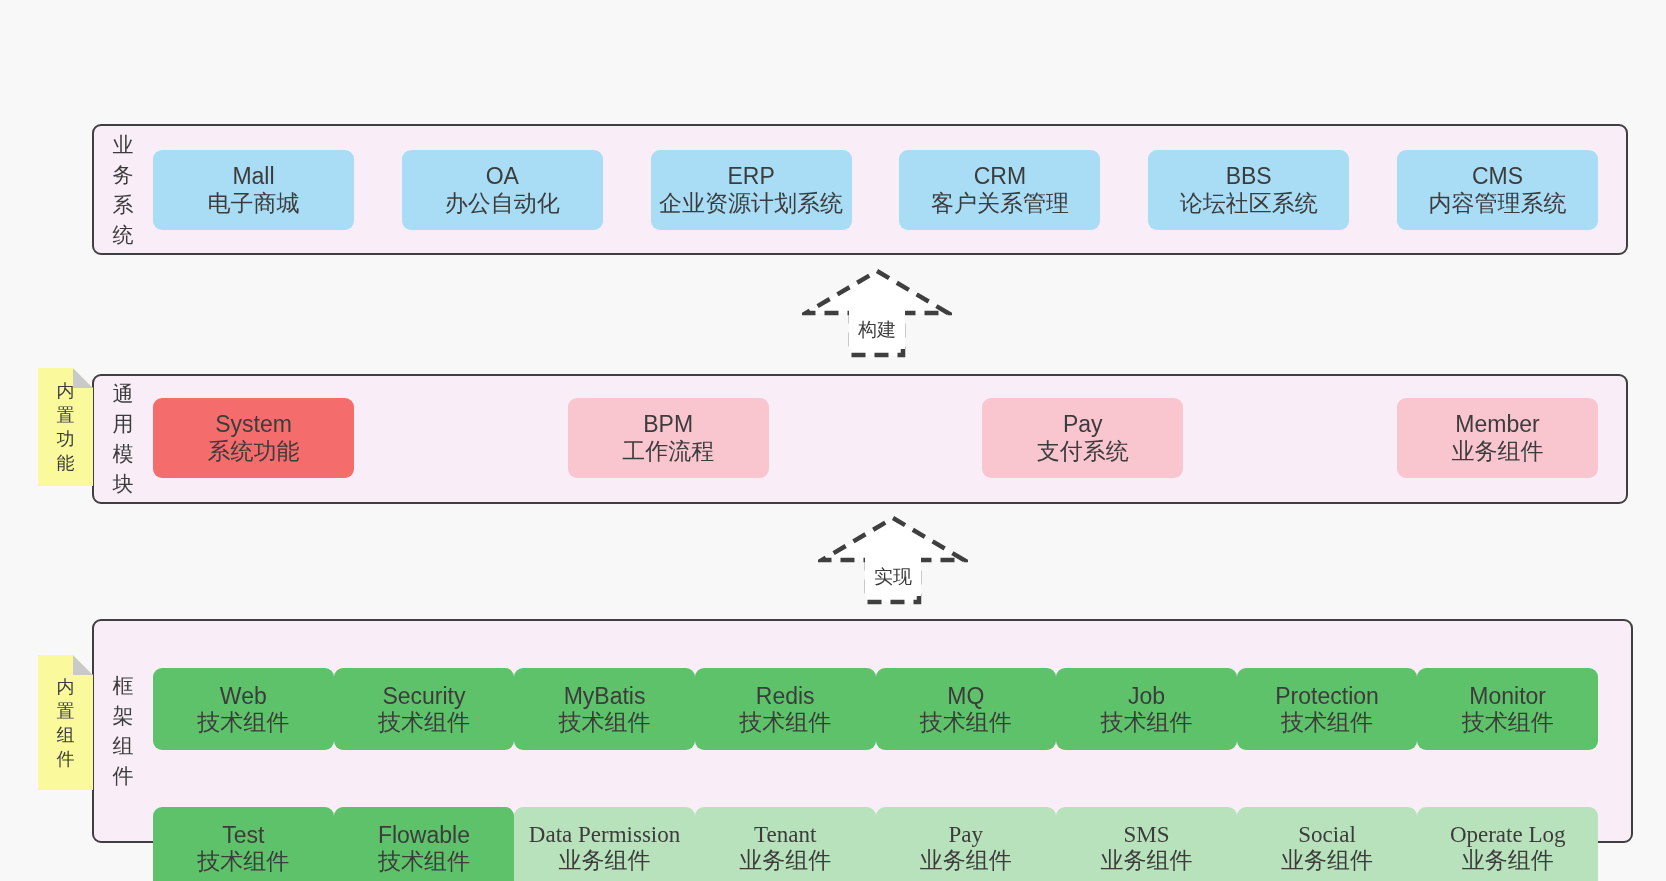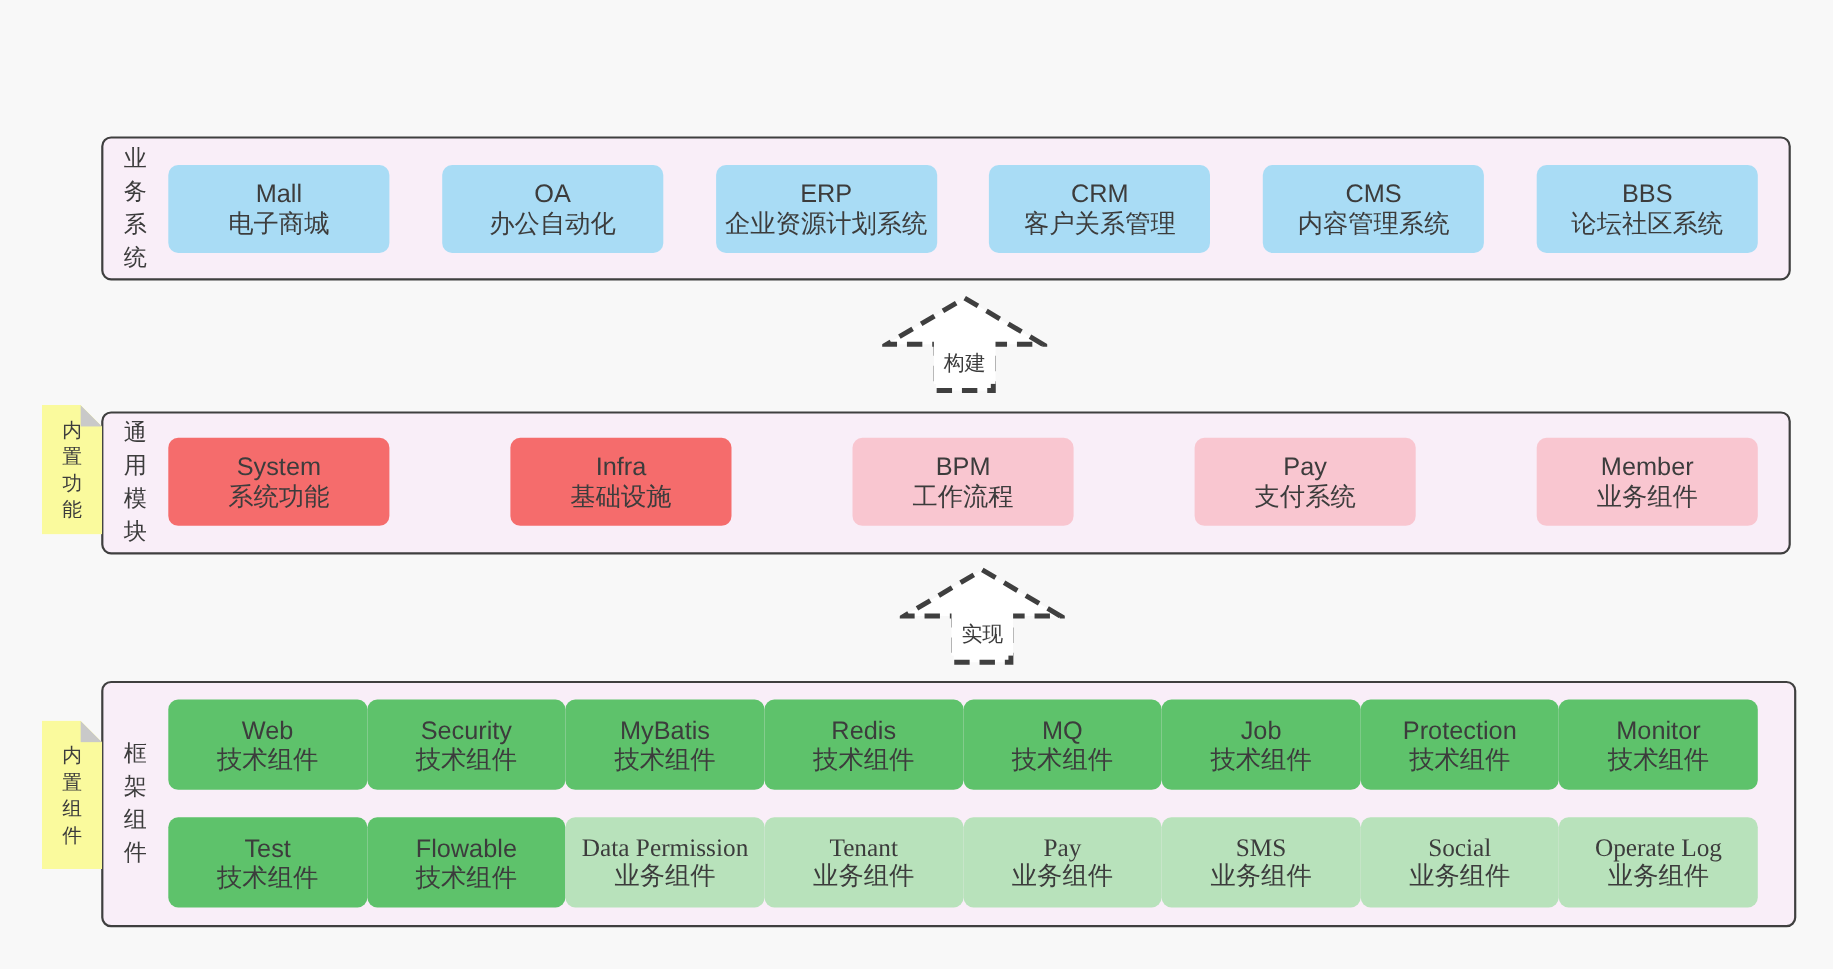--- a/index.html
+++ b/index.html
@@ -54,21 +54,21 @@
   .box{
     box-sizing:border-box;
     border-radius:9px;
     display:flex;flex-direction:column;
     justify-content:center;align-items:center;
     text-align:center;
     font-size:23px;line-height:27px;
     color:var(--text,#3c3c3c);
   }
   .box-w6{width:201px;height:80px;}
-  .box-w8{width:183px;height:82px;line-height:26px;}
+  .box-w8{width:183px;height:82px;line-height:26px;margin-top:32px;}
   .var-blue{background:var(--blue,#a9dcf5);}
   .var-red{background:var(--red,#f56c6c);}
   .var-pink{background:var(--pink,#f9c6d0);text-align:right;}
   .var-green{background:var(--green,#5ec26b);}
   .var-light_green{background:var(--light-green,#b8e2bb);font-family:Liberation Serif, serif;}
 
   .sticky{
     position:absolute;
     z-index:3;
     background:var(--sticky-yellow,#fafa9d);
@@ -131,50 +131,46 @@
         </div>
         <div class="box box-w6 var-blue">
           <div>ERP</div>
           <div>企业资源计划系统</div>
         </div>
         <div class="box box-w6 var-blue">
           <div>CRM</div>
           <div>客户关系管理</div>
         </div>
         <div class="box box-w6 var-blue">
+          <div>BBS</div>
+          <div>论坛社区系统</div>
+        </div>
+        <div class="box box-w6 var-blue">
           <div>CMS</div>
           <div>内容管理系统</div>
-        </div>
-        <div class="box box-w6 var-blue">
-          <div>BBS</div>
-          <div>论坛社区系统</div>
         </div>
       </div>
   </div>
 
   <svg class="arrow" id="arrow-build" viewBox="0 0 150 92">
     <polygon points="75,4 146,46 101,46 101,88 49,88 49,46 4,46"></polygon>
     <rect x="47" y="42" width="56" height="40"></rect>
     <text x="75" y="69">构建</text>
   </svg>
 
   <div class="section" id="sec-modules">
     <div class="v-label v-text">通
 用
 模
 块</div>
     <div class="boxes-row" id="modules-boxes">
         <div class="box box-w6 var-red">
           <div>System</div>
           <div>系统功能</div>
         </div>
-        <div class="box box-w6 var-red">
-          <div>Infra</div>
-          <div>基础设施</div>
-        </div>
         <div class="box box-w6 var-pink">
           <div>BPM</div>
           <div>工作流程</div>
         </div>
         <div class="box box-w6 var-pink">
           <div>Pay</div>
           <div>支付系统</div>
         </div>
         <div class="box box-w6 var-pink">
           <div>Member</div>

